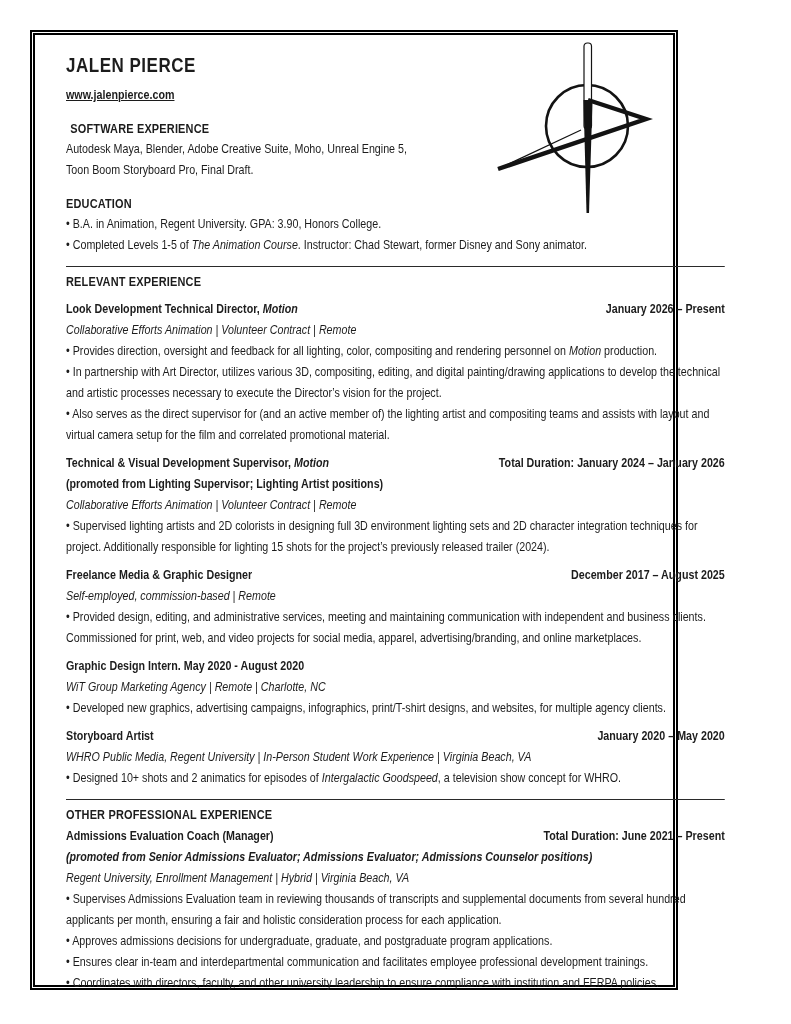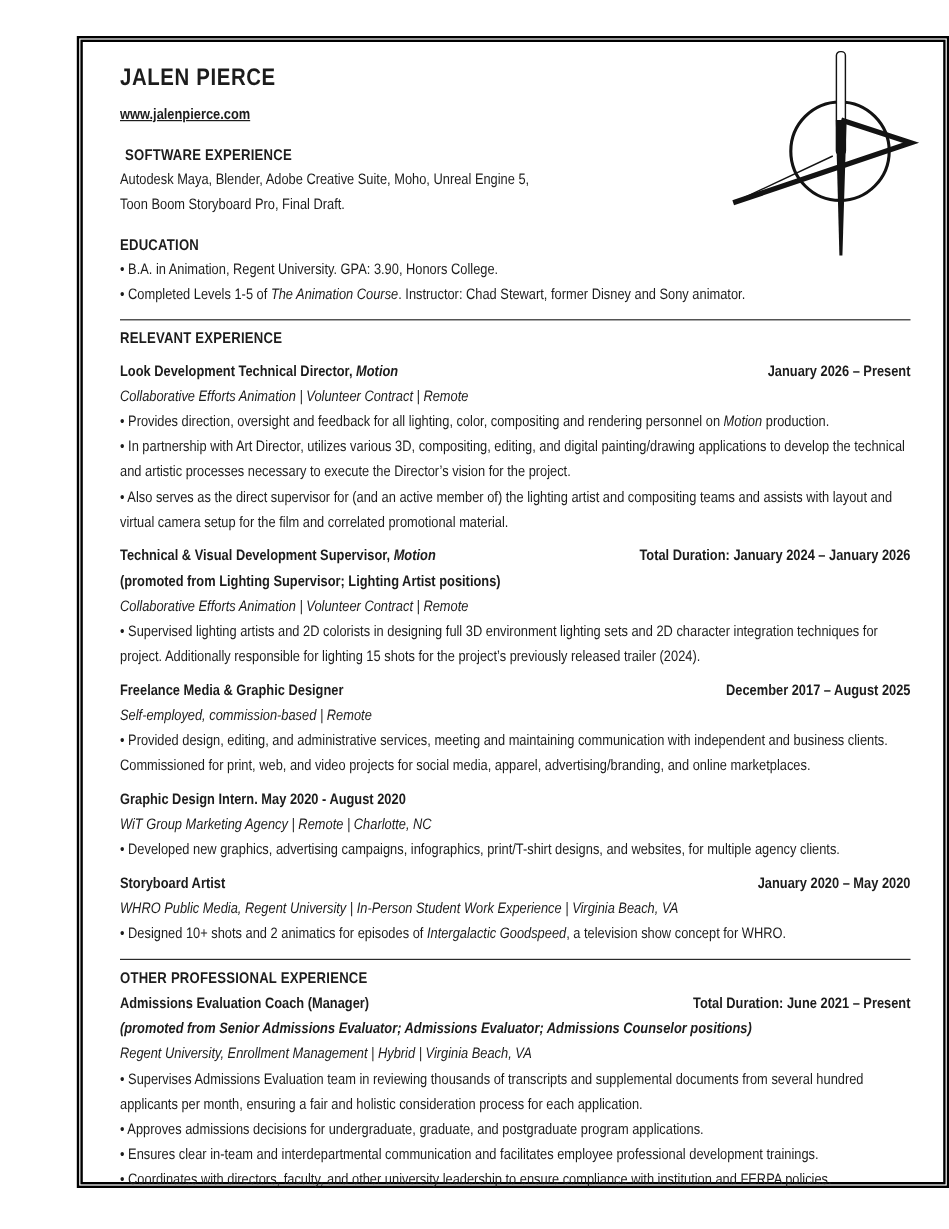--- a/index.html
+++ b/index.html
@@ -1,19 +1,19 @@
 <!DOCTYPE html>
 <html><head>
 <meta charset="utf-8">
 <style>
   html,body{margin:0;padding:0;background:#fff;}
   .canvas{position:relative;width:791px;height:1024px;background:#fff;overflow:hidden;
           font-family:"Liberation Sans",sans-serif;color:#1c1c1c;}
-  .frame{position:absolute;left:30px;top:30px;width:727px;height:960px;
-         border:5px double #000;box-sizing:border-box;margin-left:34px;}
+  .frame{position:absolute;left:30px;top:30px;width:648px;height:960px;
+         border:5px double #000;box-sizing:border-box;}
   .content{position:absolute;left:31px;top:18px;width:775px;
            transform:scaleX(0.85);transform-origin:0 0;
            font-size:12.6px;line-height:21px;}
   p{margin:0;}
   .name{font-size:20px;font-weight:700;letter-spacing:.6px;line-height:24px;margin:0 0 8px;}
   .website{display:inline-block;font-size:12.6px;font-weight:700;text-decoration:underline;
            color:#1c1c1c;line-height:21px;cursor:pointer;}
   h2{font-size:12.9px;font-weight:700;margin:0;line-height:21px;letter-spacing:.2px;}
   .indent{padding-left:5px;}
   .section{margin-top:12px;}

